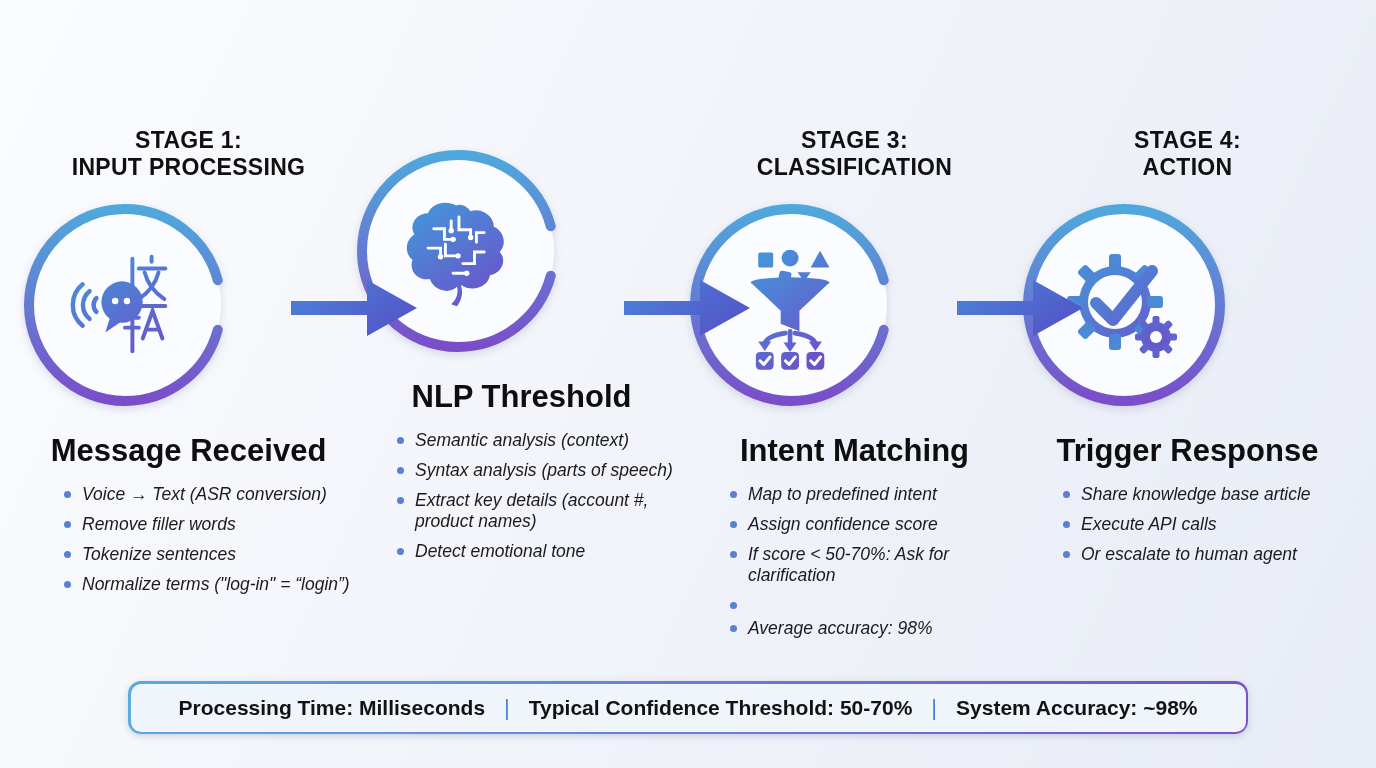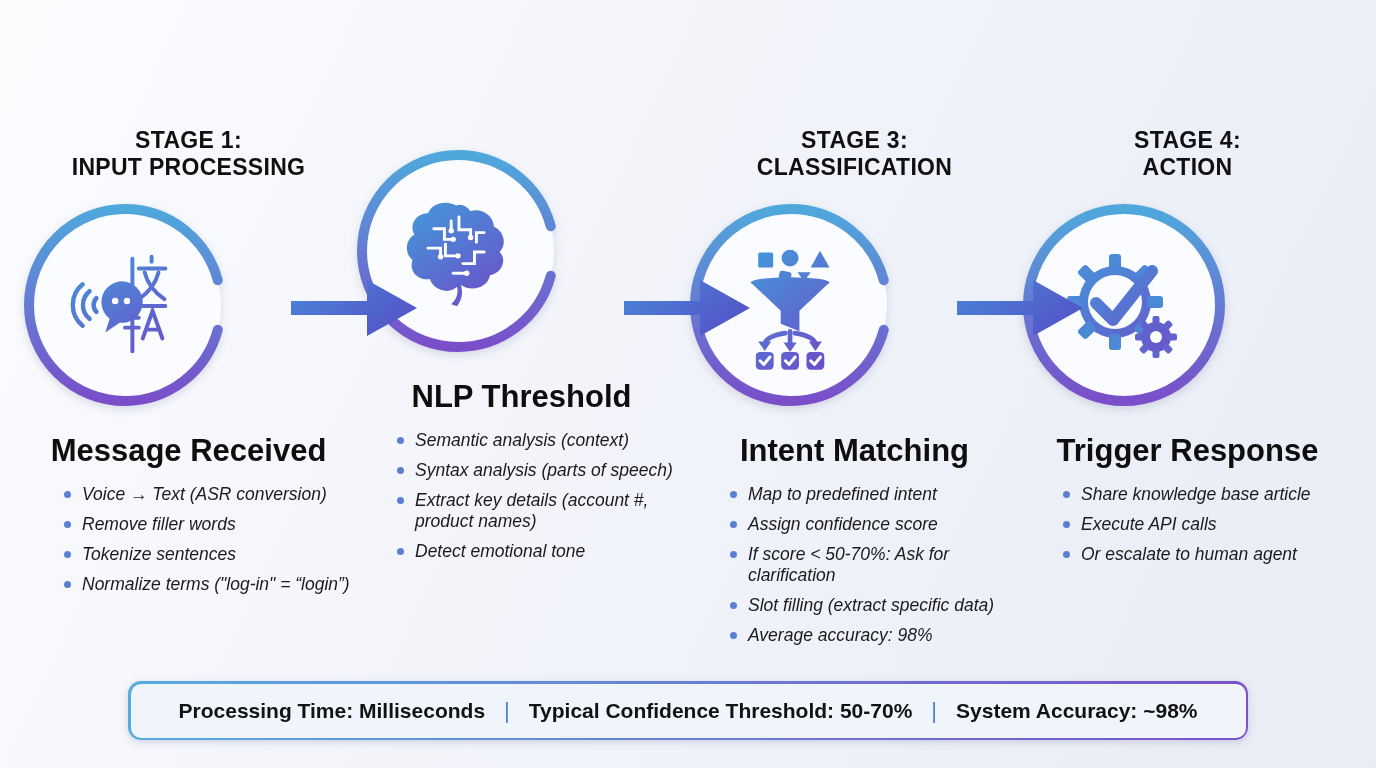--- a/index.html
+++ b/index.html
@@ -20,21 +20,21 @@
   .stage-label{text-align:center;font-size:23px;font-weight:700;color:#101010;line-height:1.18;letter-spacing:.3px;}
   .ring-wrap{position:relative;width:206px;height:206px;margin-top:21px;}
   .ring-wrap > svg.ring{position:absolute;left:0;top:0;filter:drop-shadow(0 3px 4px rgba(100,110,160,.22));}
   .ring-wrap > svg.icon{position:absolute;left:50%;top:50%;transform:translate(-50%,-50%);}
   .card-title{margin:25px 0 0 0;font-size:31px;font-weight:700;color:#0e0e0e;text-align:center;}
   ul.bullets{list-style:none;margin:15px 0 0 0;padding:0 4px 0 42px;align-self:stretch;font-style:italic;}
   ul.bullets li{display:flex;gap:11px;margin-bottom:9px;font-size:17.5px;color:#1b1b1d;line-height:1.2;}
   .dot{flex:none;width:7px;height:7px;border-radius:50%;background:#5B7FD4;margin-top:7px;}
   .flow-arrow{position:absolute;top:272px;}
   .summary-outer{
-    position:absolute;left:128px;top:681px;width:1120px;height:59px;border-radius:13px;
+    position:absolute;left:128px;top:681px;width:1120px;height:53px;border-radius:13px;
     padding:2.5px;box-sizing:border-box;
     background:linear-gradient(90deg,#58abdd 0%,#6a7bd6 55%,#7b52c8 100%);
     box-shadow:0 2px 7px rgba(90,100,150,.25);
   }
   .summary-inner{
     height:100%;border-radius:10px;background:#f0f4fb;
     display:flex;align-items:center;justify-content:center;gap:19px;
     font-size:21px;font-weight:600;color:#121212;
   }
   .summary-divider{color:#4A7FD4;font-weight:500;font-size:22px;}
@@ -244,21 +244,20 @@
         <li>
             <span class="dot"></span>
             <span>Assign confidence score</span>
           </li>
         <li>
             <span class="dot"></span>
             <span>If score &lt; 50-70%: Ask for clarification</span>
           </li>
         <li>
             <span class="dot"></span>
-            <span>Slot filling (extract specific data)</span>
           </li>
         <li>
             <span class="dot"></span>
             <span>Average accuracy: 98%</span>
           </li>
       </ul>
     </section>
 
     <section class="stage">
       <div class="stage-label">

